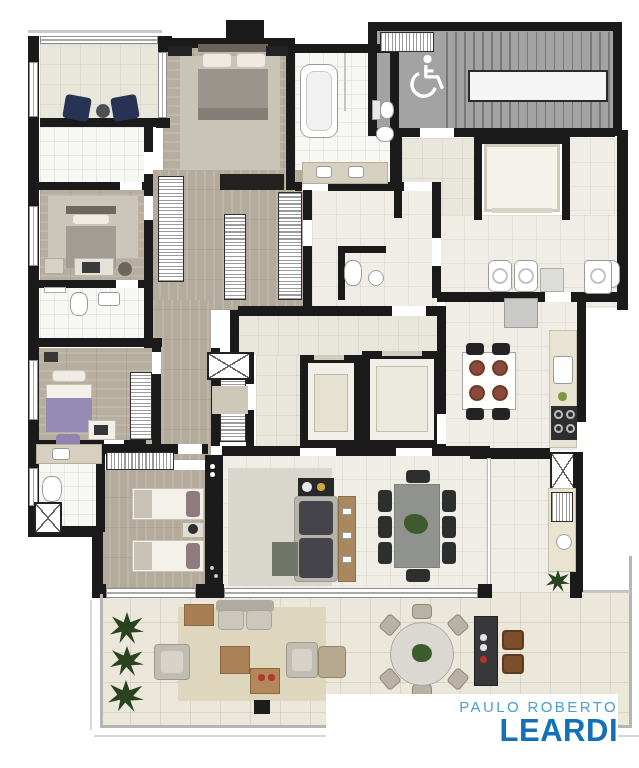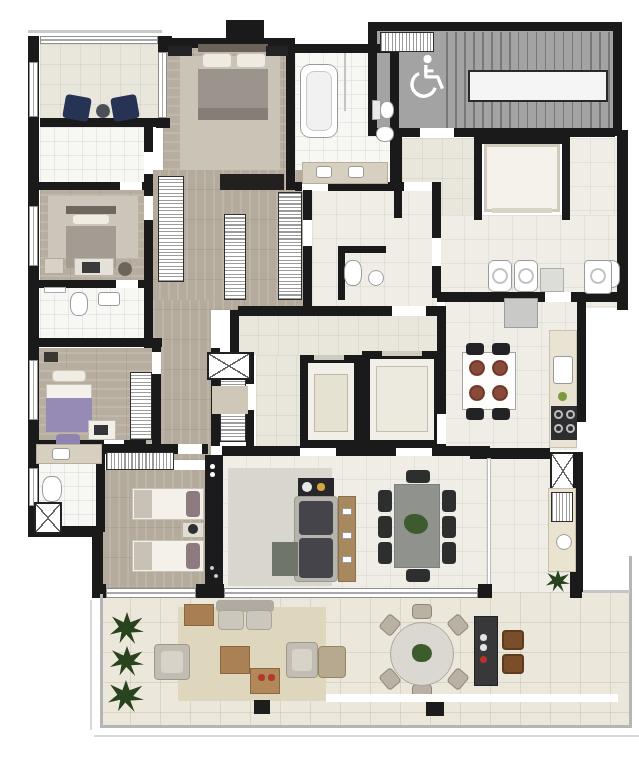--- a/index.html
+++ b/index.html
@@ -343,15 +343,17 @@
   <div class="a" style="left:404px;top:54px;width:42px;height:44px">
     <svg width="42" height="44" viewBox="0 0 24 26">
       <circle cx="13.5" cy="3" r="2.4" fill="#fff"></circle>
       <path d="M12.5 6.5 v7 h7 l2.8 7" stroke="#fff" stroke-width="2" fill="none" stroke-linejoin="round"></path>
       <path d="M11.5 10 h5.5" stroke="#fff" stroke-width="1.8"></path>
       <path d="M8.5 11.5 a7 7 0 1 0 9.5 8.5" stroke="#fff" stroke-width="2" fill="none"></path>
     </svg>
   </div>
 
   <div id="logo">
+    <div class="l1">PAULO ROBERTO</div>
+    <div class="l2">LEARDI</div>
   </div>
 
 </div>
 
 </body></html>

